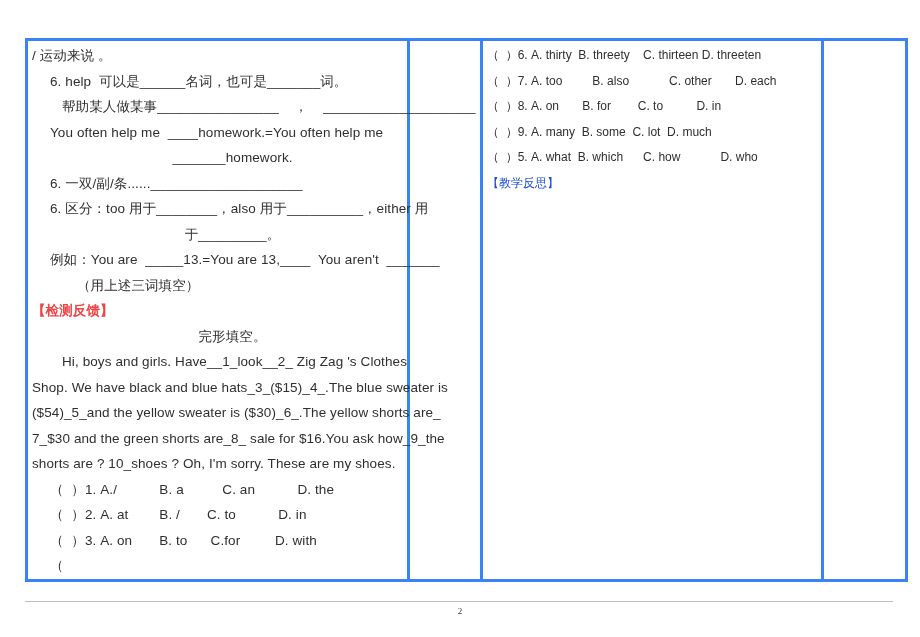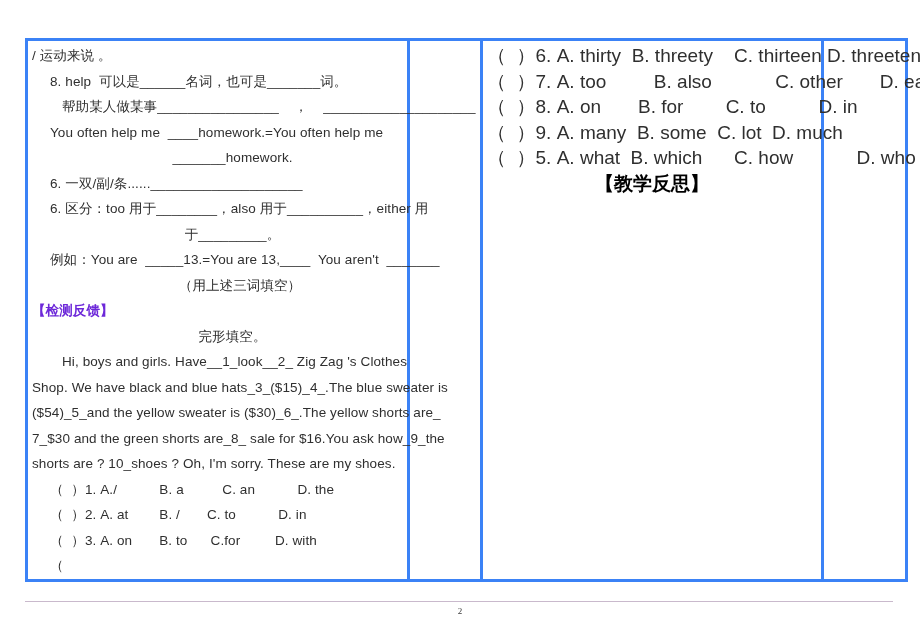--- a/index.html
+++ b/index.html
@@ -51,36 +51,35 @@
   
   .ln {
     font-size: 13.5px;
     line-height: 25.5px;
     white-space: pre;
     color: #2f2f2f;
     letter-spacing: 0.1px;
   }
   .ln.bold {
     font-weight: bold;
-    color: #6d28d9;
+    color: #ef4444;
   }
   .ln.ind1 { padding-left: 18px; }
   .ln.ind2 { padding-left: 30px; text-align: center; }
-  .ln.ind3 { padding-left: 45px; text-align: center; }
+  .ln.ind3 { padding-left: 45px; }
   .ln.ind0 { padding-left: 0px; }
 
   
   .rln {
-    font-size: 19px;
+    font-size: 12px;
     line-height: 25.5px;
     white-space: pre;
     color: #2f2f2f;
-    text-align: center;
   }
-  .rln.bold { font-weight: bold; color: #000000; }
+  .rln.bold { font-weight: normal; color: #1d4ed8; }
 
   
   #page-number {
     position: absolute;
     left: 0;
     top: 606px;
     width: 920px;
     text-align: center;
     font-size: 9px;
     color: #3a3a3a;
@@ -102,21 +101,21 @@
 
 <div id="page">
 
   <table id="doc-table">
     <tbody>
         <tr>
 
       <td class="col-a">
         <div class="cell-inner">
           <div class="ln ind0">/ 运动来说 。</div>
-          <div class="ln ind1">8. help  可以是______名词，也可是_______词。</div>
+          <div class="ln ind1">6. help  可以是______名词，也可是_______词。</div>
           <div class="ln ind2">帮助某人做某事________________    ，    ____________________</div>
           <div class="ln ind1">You often help me  ____homework.=You often help me</div>
           <div class="ln ind2">_______homework.</div>
           <div class="ln ind1">6. 一双/副/条......____________________</div>
           <div class="ln ind1">6. 区分：too 用于________，also 用于__________，either 用</div>
           <div class="ln ind2">于_________。</div>
           <div class="ln ind1">例如：You are  _____13.=You are 13,____  You aren't  _______</div>
           <div class="ln ind3">（用上述三词填空）</div>
           <div class="ln ind0 bold">【检测反馈】</div>
           <div class="ln ind2">完形填空。</div>

